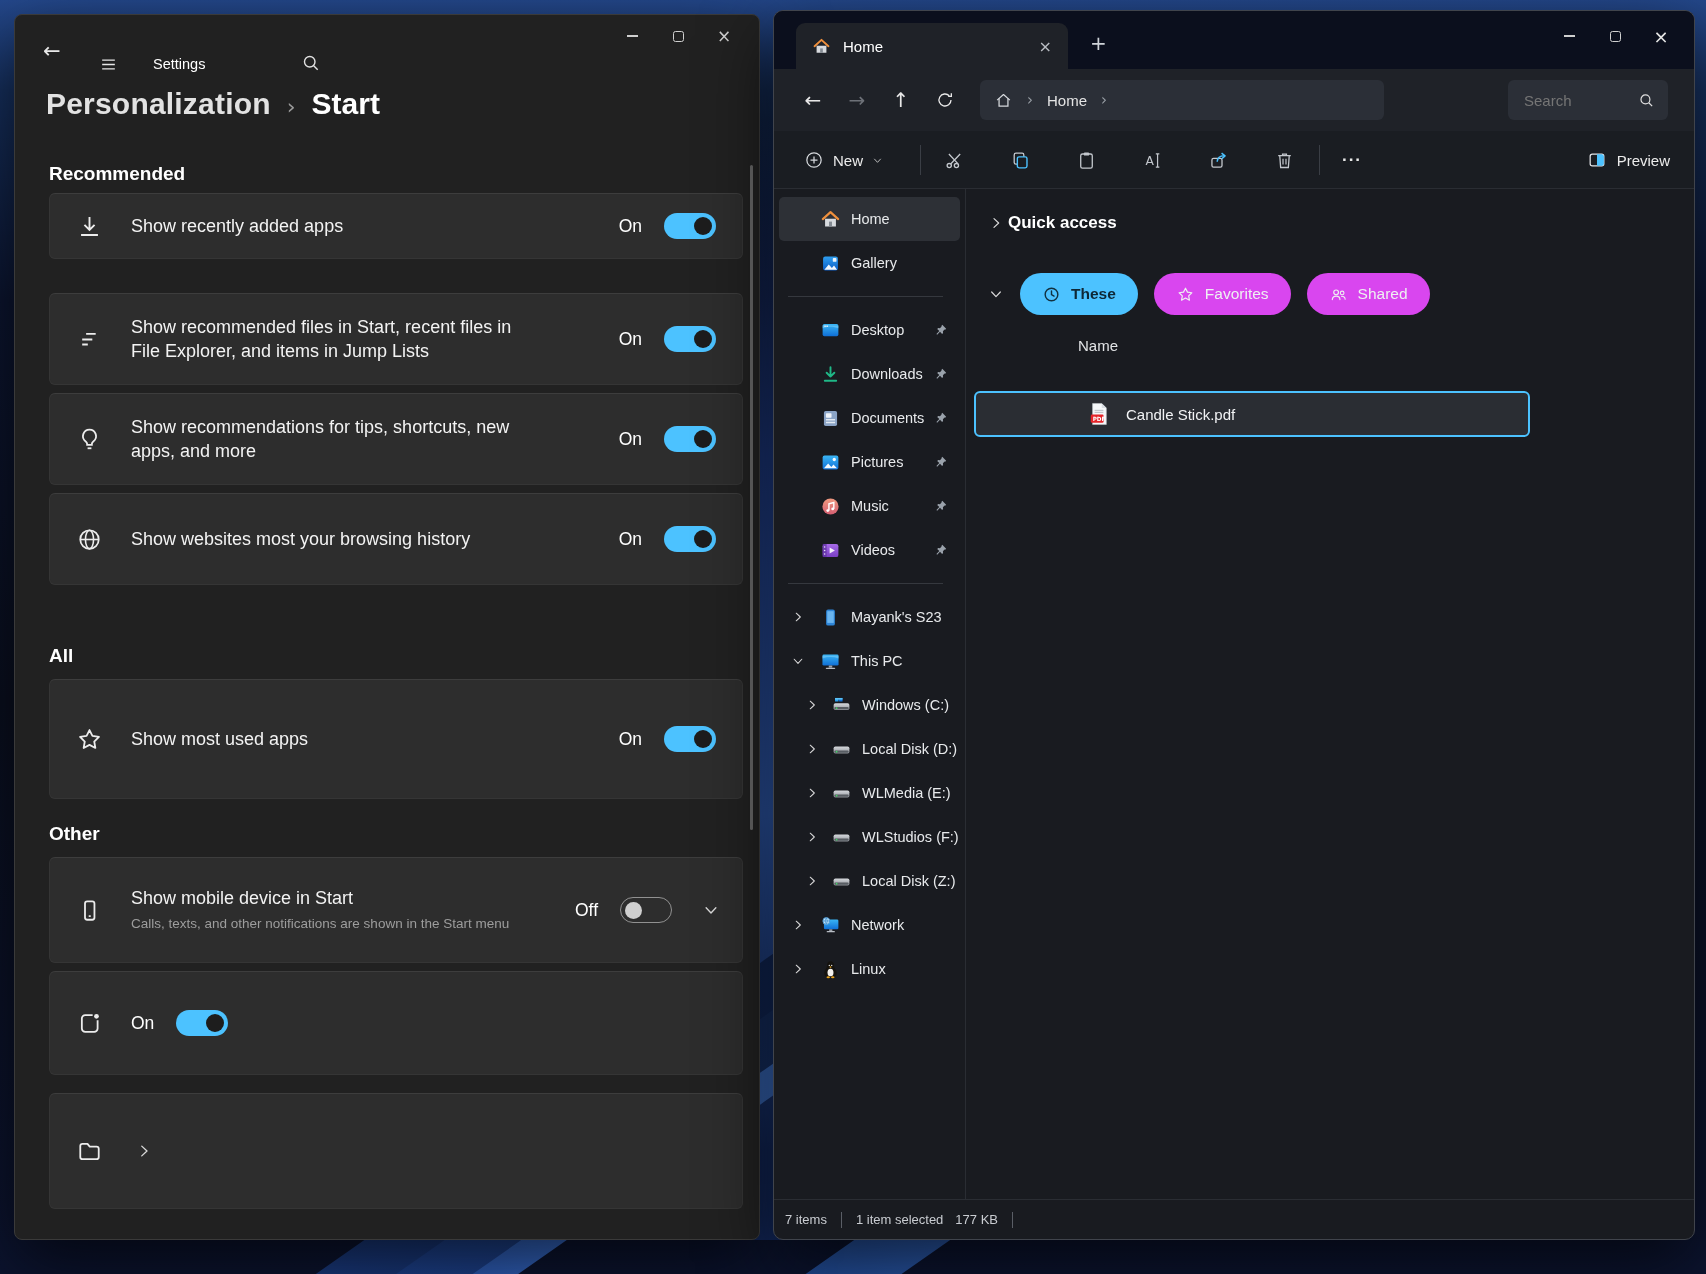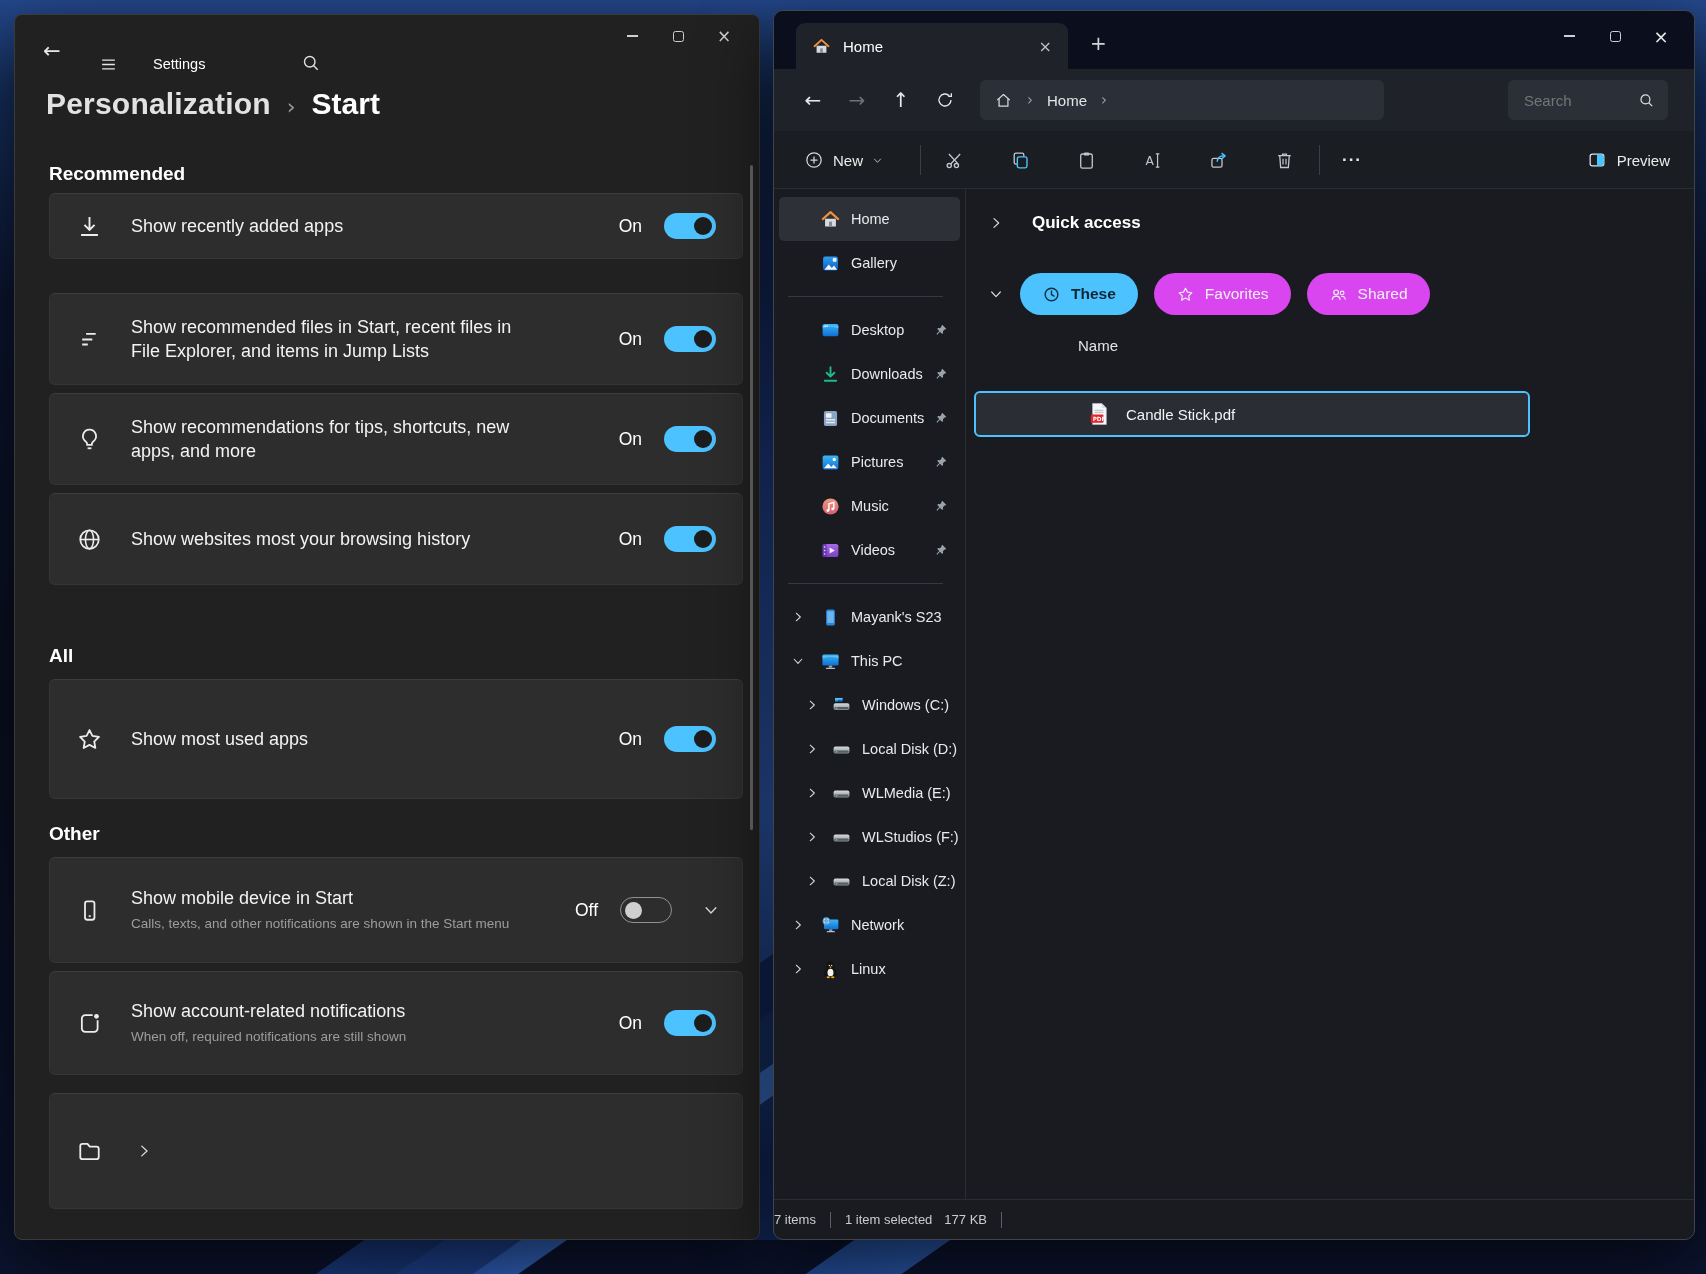--- a/index.html
+++ b/index.html
@@ -103,39 +103,39 @@
   .sb-caret { position:absolute; left:12px; width:14px; height:14px; }
   .sb-item.child .sb-caret { left:26px; }
   .sb-item.child .sb-icon { left:52px; }
   .sb-item.child .sb-label { left:83px; }
   .sb-pin { position:absolute; right:12px; width:14px; height:14px; }
   .sb-div { height:1px; background:#35383e; margin:11px 22px 11px 14px; }
 
   .e-main { flex:1; position:relative; }
   .qa-row { position:absolute; left:0; top:14px; height:40px; display:flex; align-items:center; }
   .qa-caret { margin-left:22px; }
-  .qa-title { margin-left:28px; color:#ffffff; font-size:17px; font-weight:600; }
+  .qa-title { margin-left:4px; color:#ffffff; font-size:17px; font-weight:600; }
   .pill-row { position:absolute; left:0; top:82px; height:46px; display:flex; align-items:center; }
   .pill-caret { margin-left:22px; }
   .pill { height:42px; border-radius:21px; display:flex; align-items:center; padding:0 22px; gap:10px; margin-left:16px; }
   .pill .p-label { font-size:15.5px; }
   .pill.active { background:#4cc2ff; }
   .pill.active .p-label { color:#0e2735; font-weight:600; }
   .pill.idle { background:#d946ef; }
   .pill.idle .p-label { color:#eef0f2; }
   .col-name { position:absolute; left:112px; top:148px; color:#e2e4e6; font-size:15px; }
   .file-row { position:absolute; left:8px; top:202px; width:556px; height:46px; background:#2a2d33;
     border:2px solid #4cc2ff; border-radius:6px; display:flex; align-items:center; }
   .file-row .f-icon { position:absolute; left:112px; width:22px; height:24px; }
   .file-row .f-name { position:absolute; left:150px; color:#f2f3f5; font-size:15px; }
 
   .e-statusbar { position:absolute; left:0; right:0; bottom:0; height:40px; border-top:1px solid #2a2d33;
     display:flex; align-items:center; color:#c9ccd1; font-size:13px; }
   .st-sep { width:1px; height:16px; background:#5a5e66; margin:0 14px; }
-  .st-count { margin-left:0; }
+  .st-count { margin-left:11px; }
   .st-size { margin-left:12px; }
 </style>
 </head>
 <body>
 
 <svg width="0" height="0" style="position:absolute">
   <defs>
     <linearGradient id="g-blue" x1="0" y1="0" x2="0" y2="1">
       <stop offset="0" stop-color="#3ab6f5"></stop>
         <stop offset="1" stop-color="#0f6fd6"></stop>
@@ -498,24 +498,20 @@
           </svg>
         </span>
     </div>
 
     <div class="card" style="top:956px;height:104px">
       <span class="c-icon">
           <svg class="ic" width="27" height="27">
             <use href="#i-notif"></use>
           </svg>
         </span>
-      <div class="c-text">
-        <div class="c-label">Show account-related notifications</div>
-        <div class="c-sub">When off, required notifications are still shown</div>
-      </div>
       <span class="c-state">On</span>
       <div class="tgl on">
           <div class="knob"></div>
         </div>
     </div>
 
     <div class="card" style="top:1078px;height:116px">
       <span class="c-icon">
           <svg class="ic" width="27" height="27">
             <use href="#i-folder"></use>

